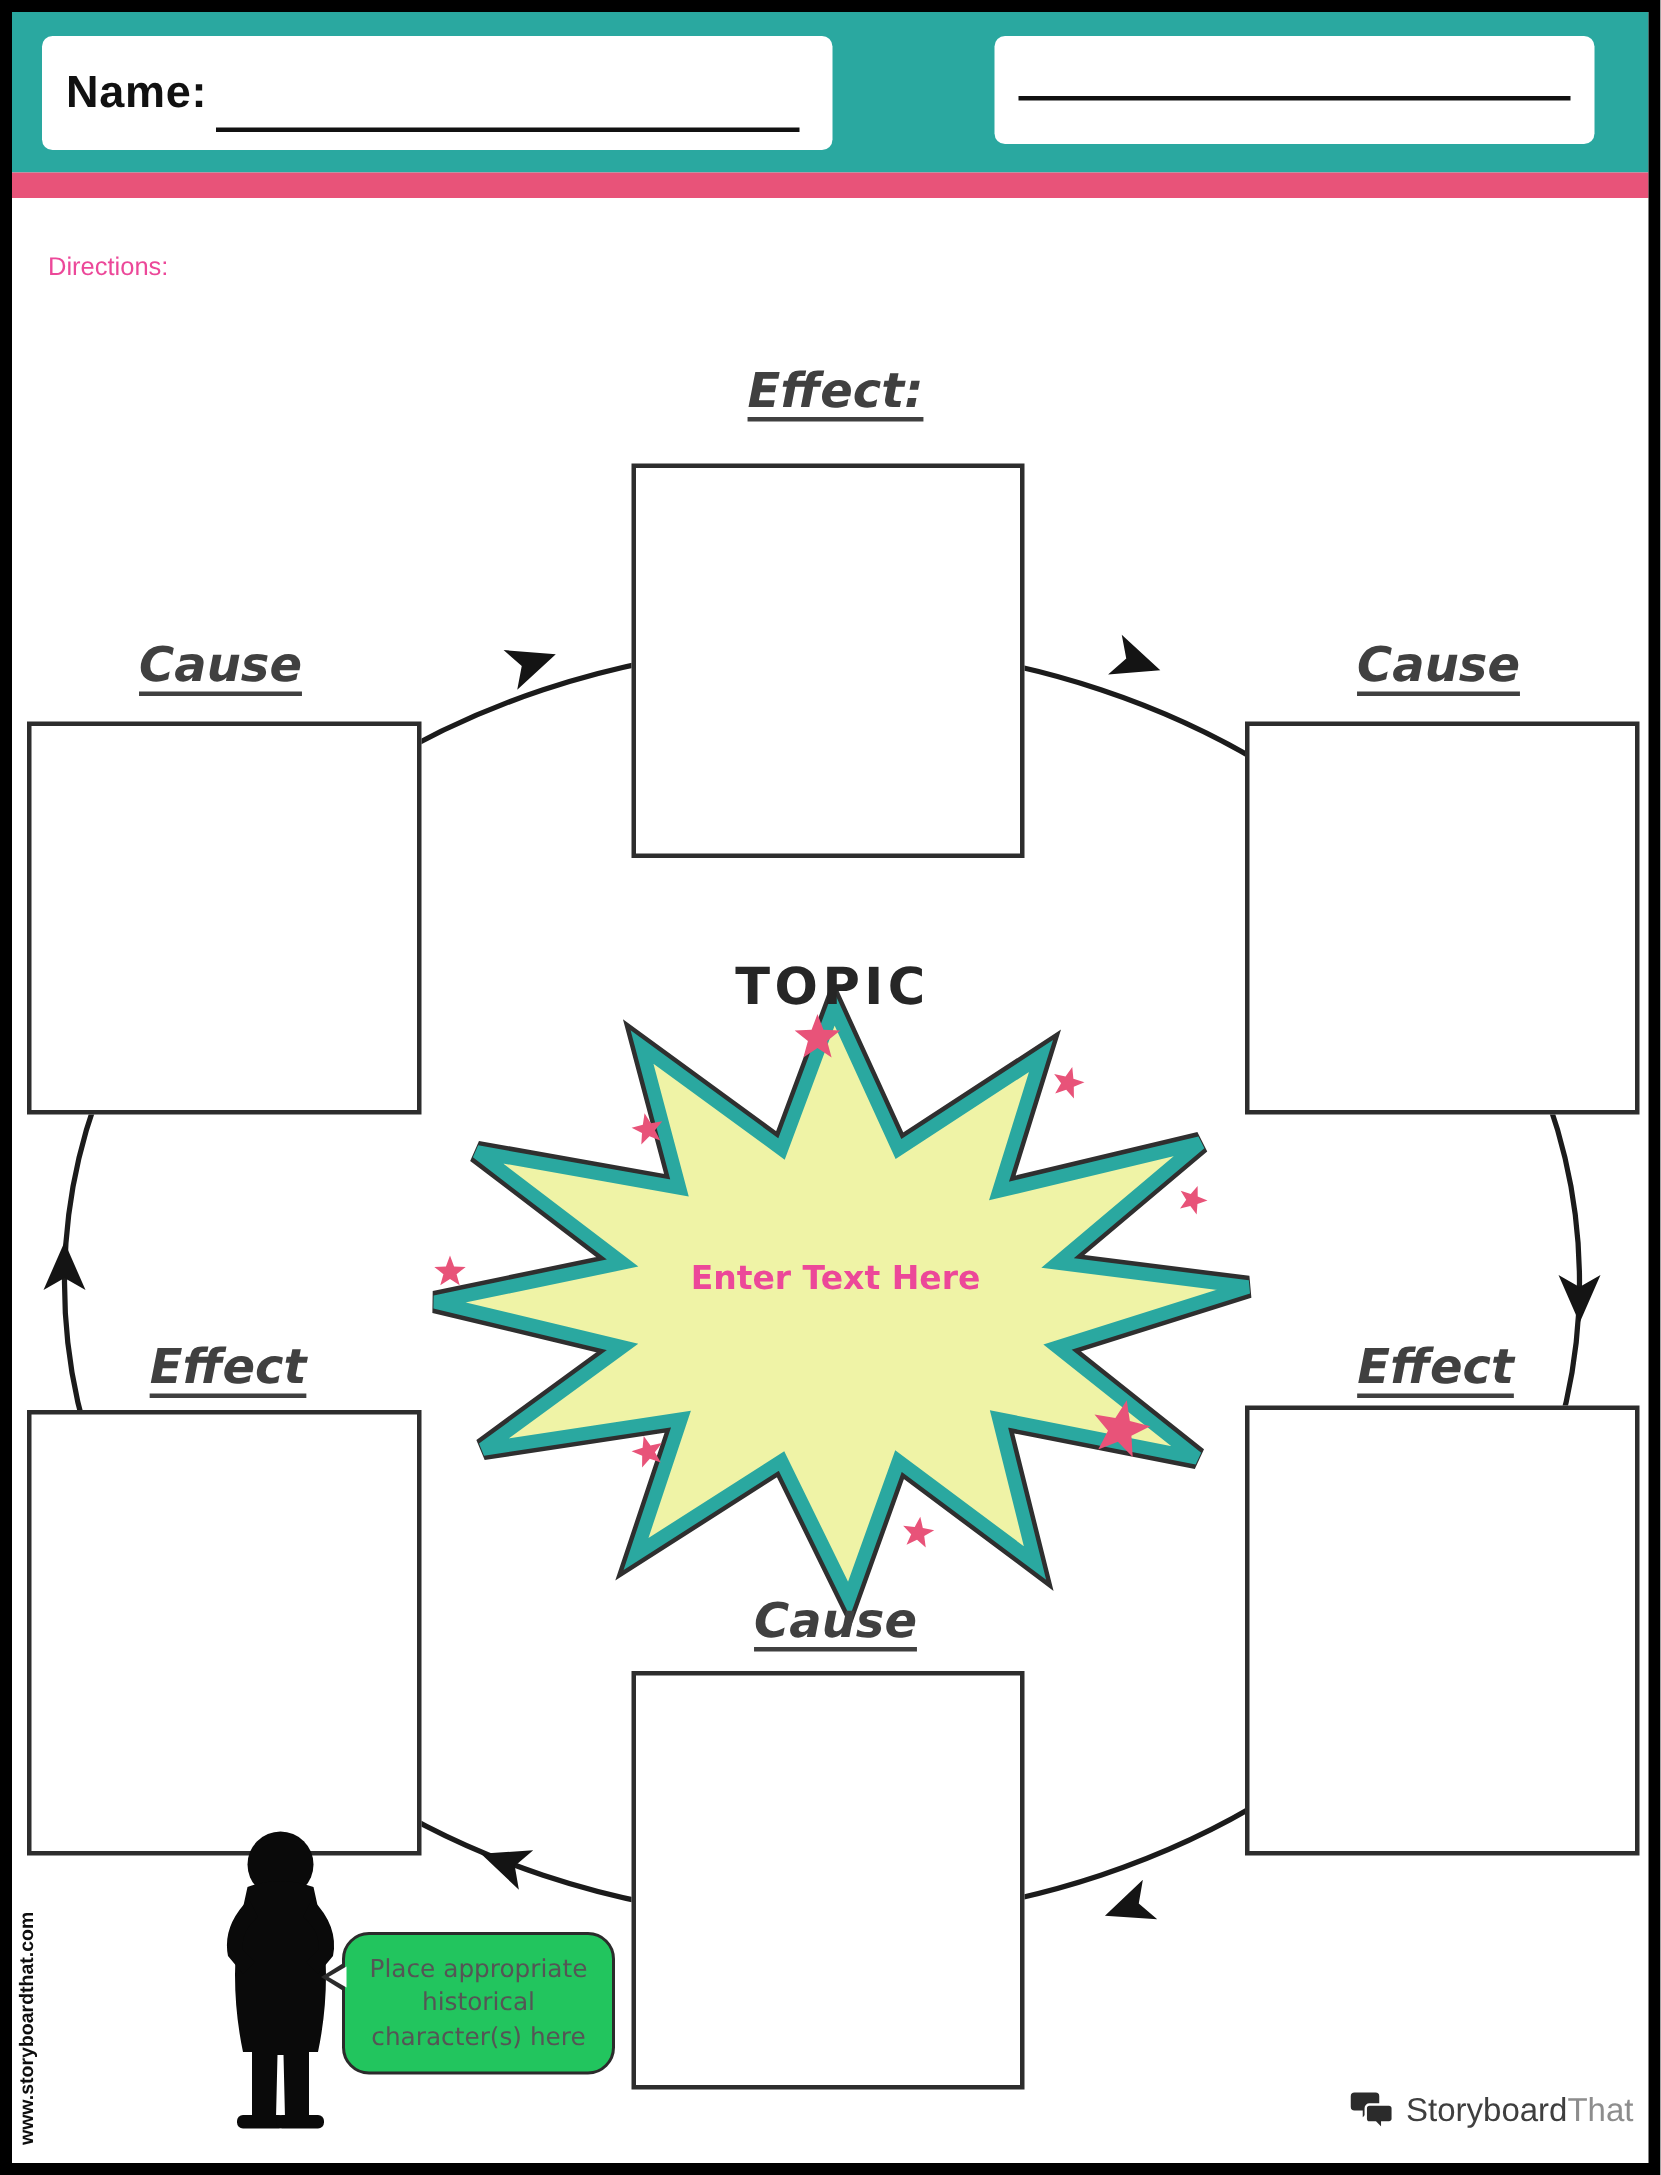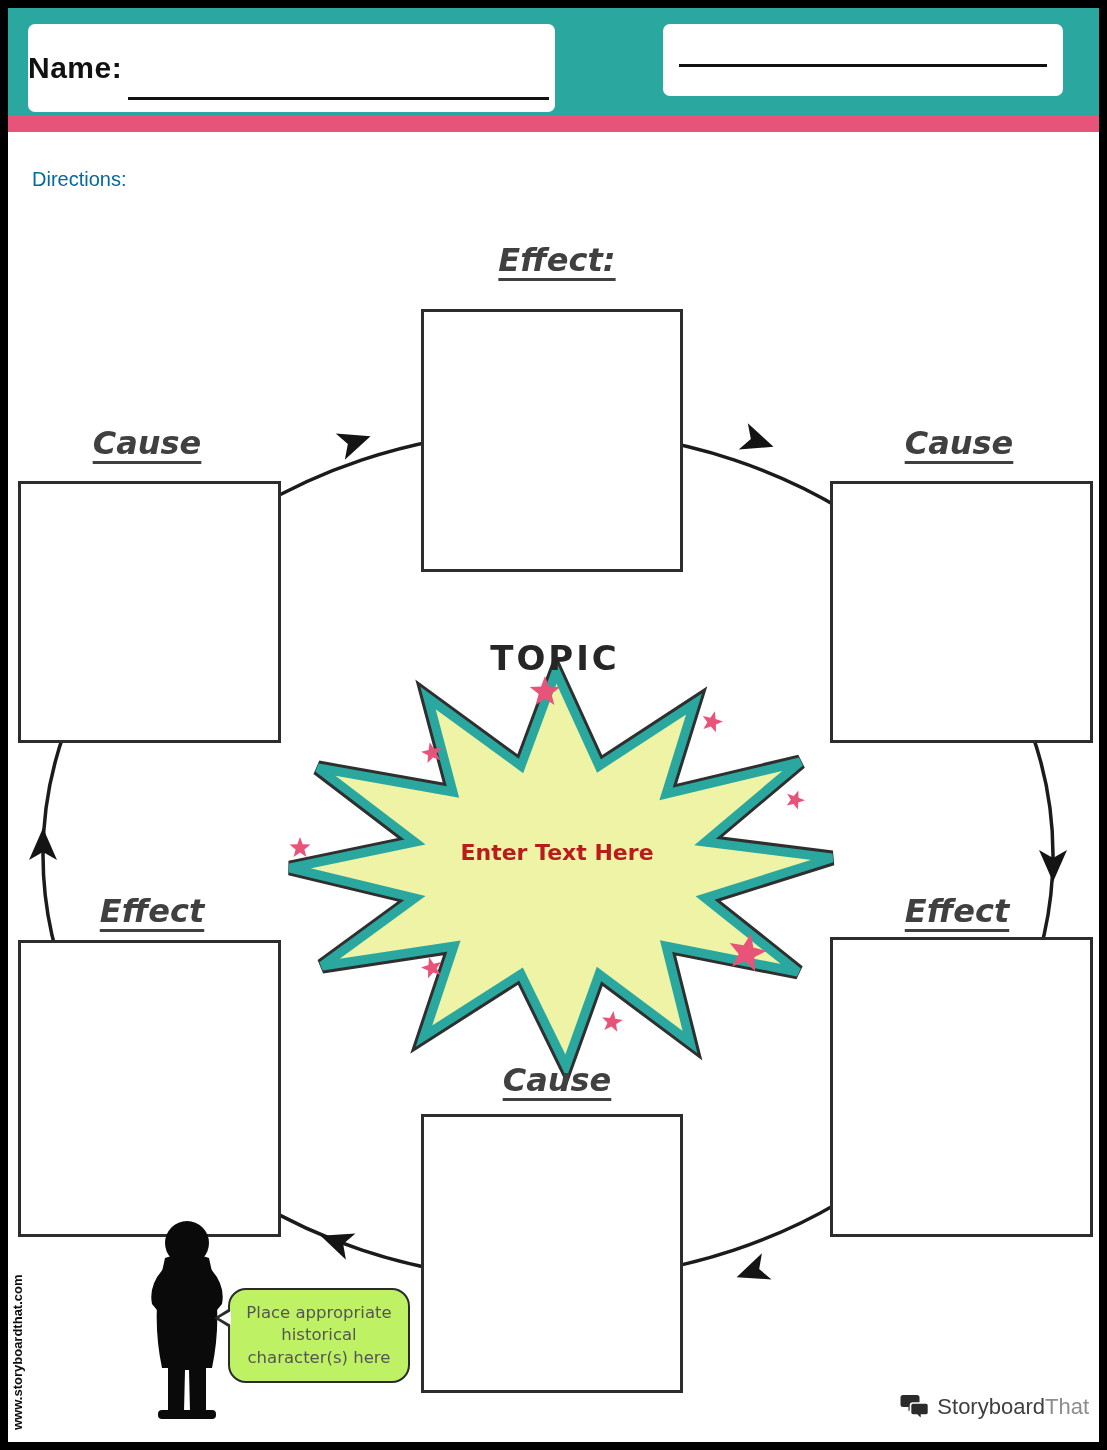--- a/index.html
+++ b/index.html
@@ -3,54 +3,54 @@
 <meta charset="utf-8">
 <style>
   * { margin:0; padding:0; box-sizing:border-box; }
   body { background:#777; font-family:"Liberation Sans", sans-serif; }
   .page { position:relative; width:1107px; height:1450px; background:#fff; margin:0 auto; overflow:hidden; }
   .frame { position:absolute; inset:0; border:8px solid #000; z-index:20; pointer-events:none; }
 
   
   .teal-band { position:absolute; left:8px; right:8px; top:8px; height:107px; background:#2aa8a0; z-index:1; }
   .pink-stripe { position:absolute; left:8px; right:8px; top:115px; height:17px; background:#e85379; z-index:1; }
-  .name-box { position:absolute; left:28px; top:24px; width:527px; height:88px; background:#fff; border-radius:7px;
-              z-index:2; display:flex; align-items:center; padding:0 0; }
+  .name-box { position:absolute; left:28px; top:24px; width:527px; height:76px; background:#fff; border-radius:7px;
+              z-index:2; display:flex; align-items:center; padding:0 16px; }
   .name-label { font-size:30px; font-weight:bold; color:#111; letter-spacing:0.5px; }
   .name-line { flex:1; border-bottom:3px solid #111; margin:0 6px 12px 6px; align-self:flex-end; height:40px; }
   .title-box { position:absolute; left:663px; top:24px; width:400px; height:72px; background:#fff; border-radius:7px;
                z-index:2; display:flex; flex-direction:column; align-items:center; justify-content:center; padding-top:6px; }
   .title-text { font-size:31px; font-weight:bold; color:#111; letter-spacing:1px; }
   .title-line { width:368px; height:3px; background:#111; margin-top:5px; }
 
-  .directions { position:absolute; left:32px; top:168px; font-size:20px; color:#0369a1; z-index:2; }
+  .directions { position:absolute; left:32px; top:168px; font-size:17px; color:#ec4899; z-index:2; }
 
   
   .dlabel { position:absolute; z-index:3; font-family:"DejaVu Sans", sans-serif; font-style:italic; font-weight:bold;
             font-size:32px; color:#404040; text-align:center; text-decoration:underline;
             text-decoration-thickness:3px; text-underline-offset:7px; }
   .topic-label { position:absolute; z-index:3; font-family:"DejaVu Sans", sans-serif; font-weight:800;
                  font-size:34px; color:#262626; text-align:center; letter-spacing:3px; }
 
   
   .fill-box { position:absolute; background:#fff; border:3px solid #2d2d2d; z-index:2; }
   .box-effect-top   { left:421px; top:309px;  width:262px; height:263px; }
   .box-cause-ul     { left:18px;  top:481px;  width:263px; height:262px; }
   .box-cause-ur     { left:830px; top:481px;  width:263px; height:262px; }
   .box-effect-ll    { left:18px;  top:940px;  width:263px; height:297px; }
   .box-effect-lr    { left:830px; top:937px;  width:263px; height:300px; }
   .box-cause-bottom { left:421px; top:1114px; width:262px; height:279px; }
 
   svg.diagram { position:absolute; left:0; top:0; width:1107px; height:1450px; z-index:1; }
   .starburst-text { position:absolute; left:407px; top:840px; width:300px; z-index:2; text-align:center;
-                    font-size:22px; font-weight:bold; color:#b91c1c; font-family:"DejaVu Sans", sans-serif; }
+                    font-size:22px; font-weight:bold; color:#ec4899; font-family:"DejaVu Sans", sans-serif; }
 
   
   svg.figure { position:absolute; left:140px; top:1212px; width:100px; height:215px; z-index:3; }
-  .speech-bubble { position:absolute; left:228px; top:1288px; width:182px; z-index:4; background:#bef264;
+  .speech-bubble { position:absolute; left:228px; top:1288px; width:182px; z-index:4; background:#22c55e;
                    border:2.5px solid #2b2b2b; border-radius:18px; padding:12px 10px; text-align:center;
                    font-size:16.5px; line-height:1.35; color:#555; font-family:"DejaVu Sans", sans-serif; }
   .speech-bubble::before { content:""; position:absolute; left:-16px; top:18px; border-style:solid;
                    border-width:10px 16px 10px 0; border-color:transparent #2b2b2b transparent transparent; }
   .speech-bubble::after { content:""; position:absolute; left:-11px; top:21px; border-style:solid;
                    border-width:7px 12px 7px 0; border-color:transparent #fff transparent transparent; }
 
   
   .website-vertical { position:absolute; left:10px; top:1430px; transform:rotate(-90deg); transform-origin:left top;
                       white-space:nowrap; font-size:13px; font-weight:bold; color:#0e0e0e; z-index:5; }

